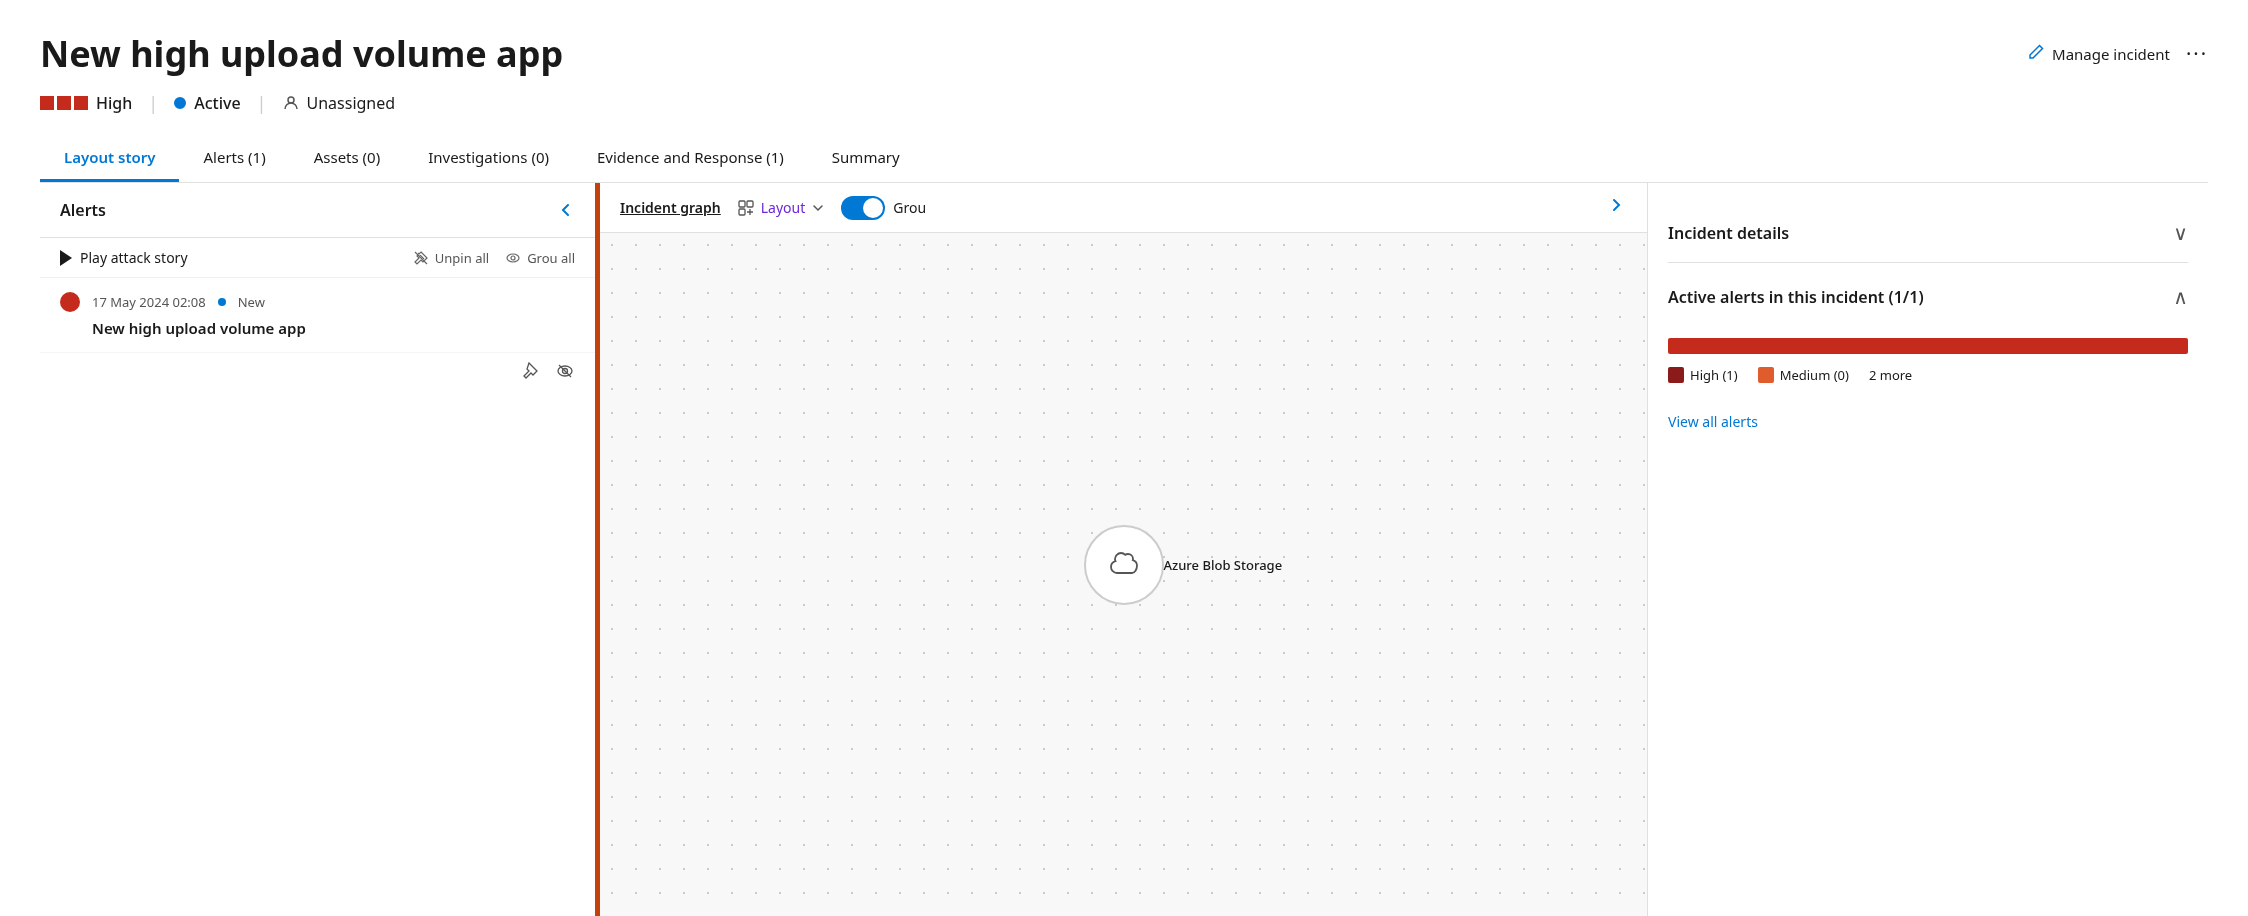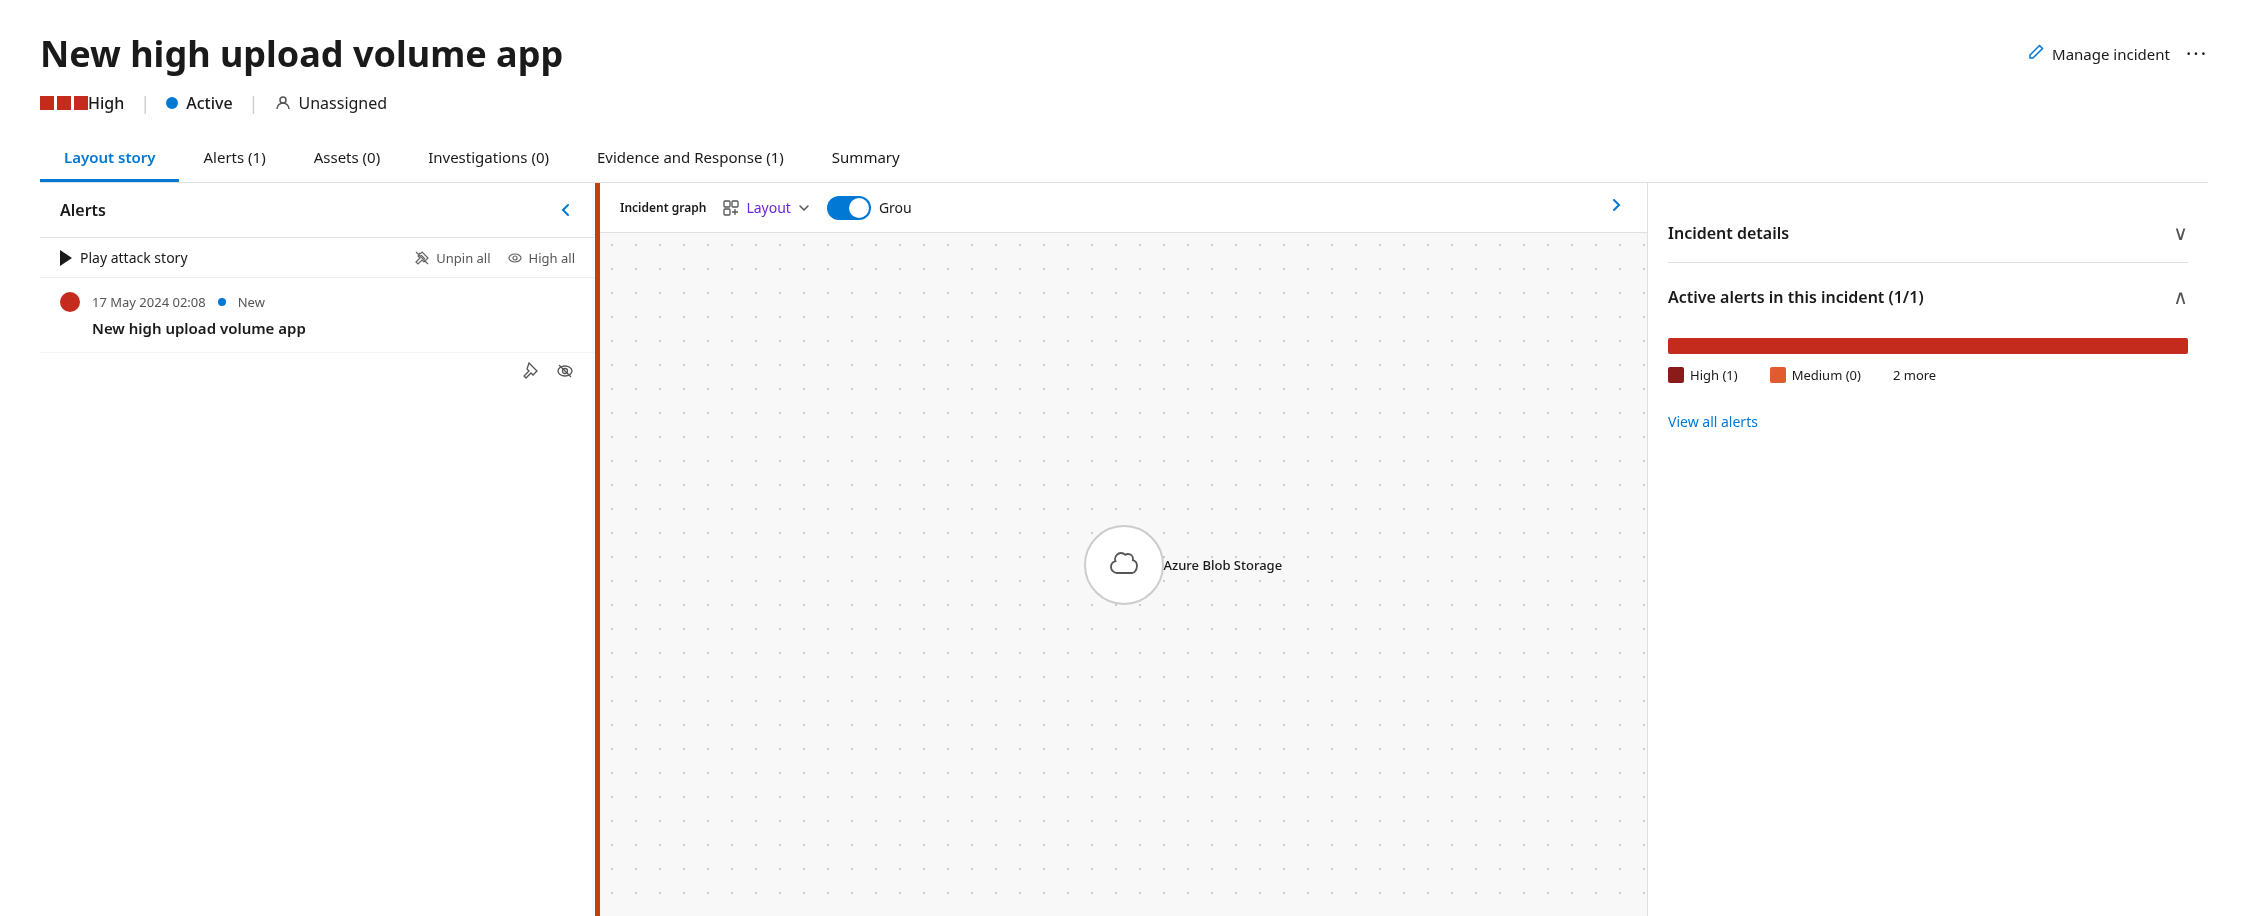--- a/index.html
+++ b/index.html
@@ -68,20 +68,21 @@
     .status-bar {
       display: flex;
       align-items: center;
       gap: 16px;
       margin-bottom: 20px;
     }
 
     .severity-badge {
       display: flex;
       align-items: center;
+      gap: 8px;
       font-size: 16px;
       font-weight: 500;
     }
 
     .severity-squares {
       display: flex;
       gap: 3px;
     }
 
     .severity-square {
@@ -312,22 +313,23 @@
       border-bottom: 1px solid #e0e0e0;
     }
 
     .graph-header-left {
       display: flex;
       align-items: center;
       gap: 16px;
     }
 
     .graph-title {
-      font-size: 12px;
+      font-size: 14px;
       font-weight: 600;
+      text-decoration: underline;
     }
 
     .layout-btn {
       display: flex;
       align-items: center;
       gap: 6px;
       background: none;
       border: none;
       cursor: pointer;
       font-size: 14px;
@@ -464,21 +466,21 @@
       width: 100%;
       height: 16px;
       background: #c42b1c;
       border-radius: 2px;
       margin-bottom: 12px;
     }
 
     .alerts-legend {
       display: flex;
       align-items: center;
-      gap: 32px;
+      gap: 20px;
       flex-wrap: wrap;
       text-align: right;
     }
 
     .legend-item {
       display: flex;
       align-items: center;
       gap: 6px;
       font-size: 13px;
     }
@@ -588,21 +590,21 @@
               <path d="M5 3L11 9M8 2L14 8L10 12L8 10L4 14L2 12L6 8L4 6L8 2Z" stroke="#666" stroke-width="1.2" fill="none"></path>
               <line x1="2" y1="2" x2="14" y2="14" stroke="#666" stroke-width="1.2"></line>
             </svg>
             <span>Unpin all</span>
           </button>
           <button class="toolbar-action-btn">
             <svg width="16" height="16" viewBox="0 0 16 16" fill="none" xmlns="http://www.w3.org/2000/svg">
               <ellipse cx="8" cy="8" rx="6" ry="4" stroke="#666" stroke-width="1.2"></ellipse>
               <circle cx="8" cy="8" r="2" stroke="#666" stroke-width="1.2"></circle>
             </svg>
-            <span>High all</span>
+            <span>Grou all</span>
           </button>
         </div>
       </div>
 
       <div class="alert-item">
         <div class="alert-item-header">
           <div class="alert-severity-circle"></div>
           <div class="alert-meta">
             <span>17 May 2024 02:08</span>
             <span class="alert-new-dot"></span>

